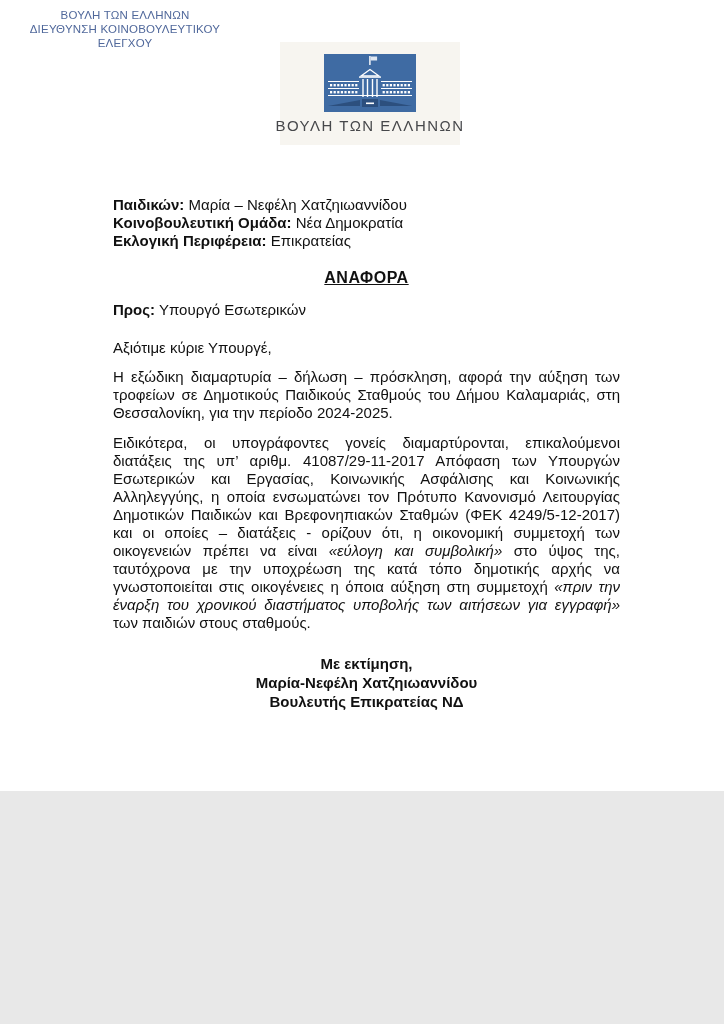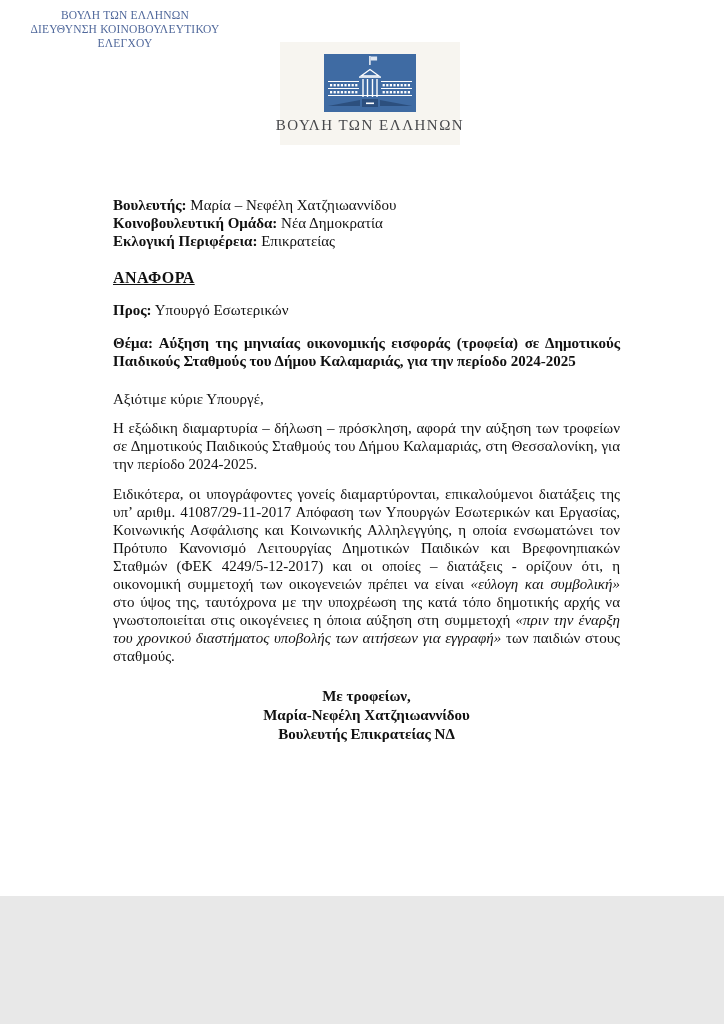--- a/index.html
+++ b/index.html
@@ -1,22 +1,22 @@
 <!DOCTYPE html>
 <html lang="el"><head>
 <meta charset="utf-8">
 <style>
   html, body { margin: 0; padding: 0; background: #e8e8e8; }
   .page {
     position: relative;
     width: 724px;
-    height: 896px;
+    height: 791px;
     margin: 0 auto;
     background: #ffffff;
-    font-family: Liberation Serif, serif;
+    font-family: Liberation Sans, sans-serif;
     color: #111111;
     overflow: hidden;
   }
 
   
   .org-block {
     position: absolute;
     top: 8px;
     left: 10px;
     width: 230px;
@@ -72,20 +72,21 @@
     left: 113px;
     width: 507px;
     font-size: 15px;
     line-height: 18px;
   }
   .content p { margin: 0; }
   .mp-line { line-height: 18px; }
   .bold { font-weight: bold; }
   .doc-title {
     margin-top: 19px !important;
+    text-align: center;
     font-weight: bold;
     font-size: 16px;
   }
   .doc-title span { text-decoration: underline; letter-spacing: 0.5px; }
   .recipient { margin-top: 14px !important; }
   .subject {
     margin-top: 15px !important;
     font-weight: bold;
     text-align: justify;
   }
@@ -175,48 +176,45 @@
         <rect x="42" y="48.5" width="8" height="1.6" fill="#ffffff"></rect>
       </svg>
     </span>
     <div class="logo-caption" style="color: rgb(71, 72, 75);">ΒΟΥΛΗ ΤΩΝ ΕΛΛΗΝΩΝ</div>
   </div>
 
 
   <div class="content">
 
     <p class="mp-line">
-      <span class="bold">Βουλευτής:</span><span> Μαρία – Νεφέλη Χατζηιωαννίδου</span>
+      <span class="bold">Παιδικών:</span><span> Μαρία – Νεφέλη Χατζηιωαννίδου</span>
     </p>
     <p class="mp-line">
       <span class="bold">Κοινοβουλευτική Ομάδα:</span><span> Νέα Δημοκρατία</span>
     </p>
     <p class="mp-line">
       <span class="bold">Εκλογική Περιφέρεια:</span><span> Επικρατείας</span>
     </p>
 
     <p class="doc-title">
       <span>ΑΝΑΦΟΡΑ</span>
     </p>
 
     <p class="recipient">
       <span class="bold">Προς:</span><span> Υπουργό Εσωτερικών</span>
     </p>
 
-    <p class="subject">
-      <span>Θέμα:</span><span> Αύξηση της μηνιαίας οικονομικής εισφοράς (τροφεία) σε Δημοτικούς Παιδικούς Σταθμούς του Δήμου Καλαμαριάς, για την περίοδο 2024-2025</span>
-    </p>
 
     <p class="salutation">Αξιότιμε κύριε Υπουργέ,</p>
 
 
     <p class="para2">Η εξώδικη διαμαρτυρία – δήλωση – πρόσκληση, αφορά την αύξηση των τροφείων σε Δημοτικούς Παιδικούς Σταθμούς του Δήμου Καλαμαριάς, στη Θεσσαλονίκη, για την περίοδο 2024-2025.</p>
 
     <p class="para3"><span>Ειδικότερα, οι υπογράφοντες γονείς διαμαρτύρονται, επικαλούμενοι διατάξεις της υπ’ αριθμ. 41087/29-11-2017 Απόφαση των Υπουργών Εσωτερικών και Εργασίας, Κοινωνικής Ασφάλισης και Κοινωνικής Αλληλεγγύης, η οποία ενσωματώνει τον Πρότυπο Κανονισμό Λειτουργίας Δημοτικών Παιδικών και Βρεφονηπιακών Σταθμών (ΦΕΚ 4249/5-12-2017) και οι οποίες – διατάξεις -  ορίζουν ότι,  η οικονομική συμμετοχή των οικογενειών πρέπει να είναι </span><span style="font-style: italic;">«εύλογη και συμβολική»</span><span> στο ύψος της, ταυτόχρονα με την υποχρέωση της κατά τόπο δημοτικής αρχής να γνωστοποιείται στις οικογένειες η όποια αύξηση στη συμμετοχή </span><span style="font-style: italic;">«πριν την έναρξη του χρονικού διαστήματος υποβολής των αιτήσεων για εγγραφή»</span><span> των παιδιών στους σταθμούς.</span></p>
 
     <div class="signature">
-      <div>Με τροφείων,</div>
+      <div>Με εκτίμηση,</div>
       <div>Μαρία-Νεφέλη Χατζηιωαννίδου</div>
       <div>Βουλευτής Επικρατείας ΝΔ</div>
     </div>
 
   </div>
 </div>
 
 </body></html>

